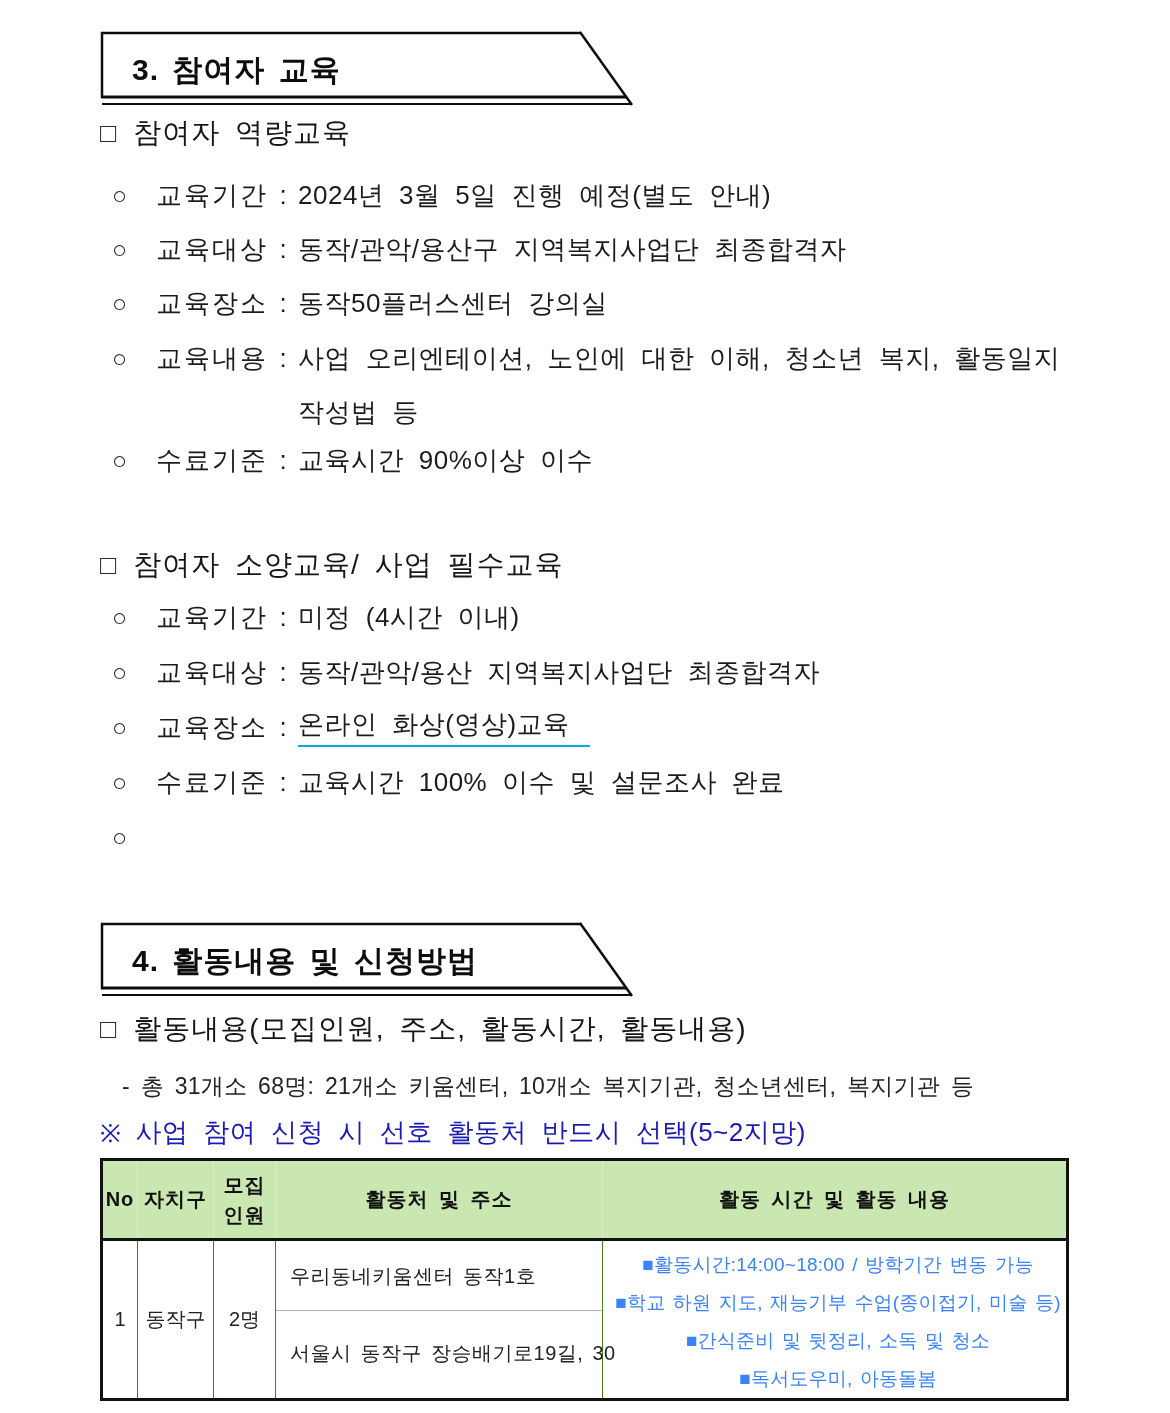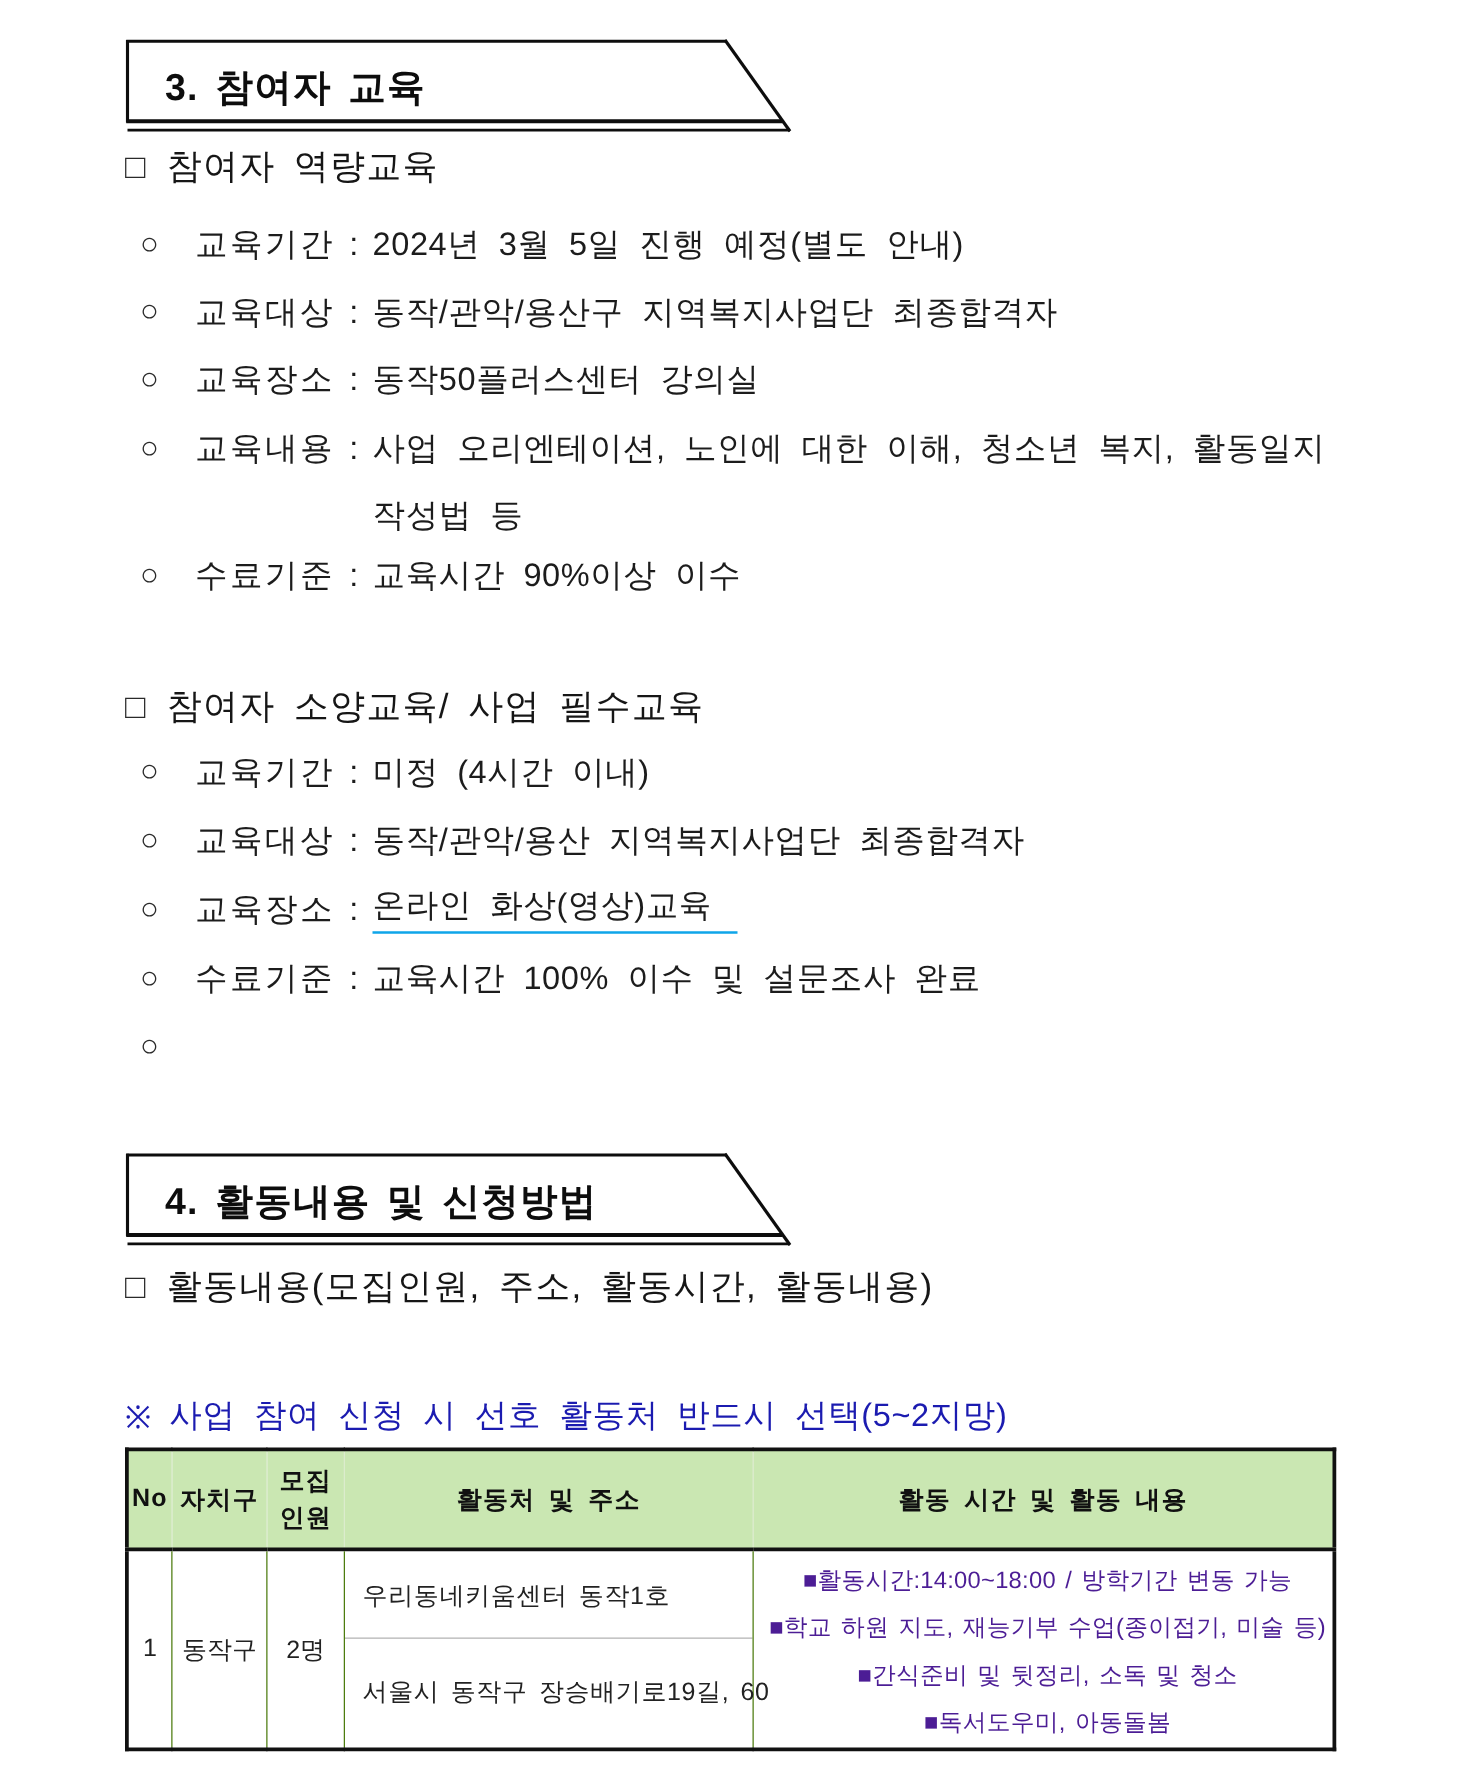--- a/index.html
+++ b/index.html
@@ -68,21 +68,21 @@
     height:66px; border-bottom:1px solid #b3b3b3; display:flex; align-items:center;
     padding-left:14px; letter-spacing:0.5px; word-spacing:3px; white-space:nowrap;
   }
   .place-bottom {
     height:85px; display:flex; align-items:center;
     padding-left:14px; letter-spacing:0.5px; word-spacing:3px; white-space:nowrap;
   }
   .activity-cell { vertical-align:top; text-align:left; }
   .activity-cell .act-line {
     line-height:38px; font-size:19px; padding-left:7px; letter-spacing:0.2px;
-    word-spacing:2px; white-space:nowrap; color:#4c1d95;
+    word-spacing:2px; white-space:nowrap; color:#3b82f6;
   }
   .activity-cell .act-pad { height:5px; }
 </style>
 </head>
 <body>
 
 <div class="page">
 
   <div class="banner" style="top:31px;">
     <svg width="560" height="78" viewBox="0 0 560 78">
@@ -178,20 +178,23 @@
       <line x1="2" y1="73" x2="532" y2="73" stroke="#0d0d0d" stroke-width="2.2"></line>
     </svg>
     <div class="banner-text">4. 활동내용 및 신청방법</div>
   </div>
 
   <div class="sub-header" style="top:1010px; height:38px;">
     <span class="sq">□</span>
     <span>활동내용(모집인원, 주소, 활동시간, 활동내용)</span>
   </div>
 
+  <div class="dash-line" style="top:1070px;">
+    <span>- 총 31개소 68명: 21개소 키움센터, 10개소 복지기관, 청소년센터, 복지기관 등</span>
+  </div>
 
   <div class="notice-line" style="top:1114px;">
     <span class="ref">※</span>
     <span>사업 참여 신청 시 선호 활동처 반드시 선택(5~2지망)</span>
   </div>
 
   <table class="activity-table">
     <colgroup>
       <col style="width:36px">
         <col style="width:76px">
@@ -211,21 +214,21 @@
         <th>활동 시간 및 활동 내용</th>
       </tr>
     </thead>
     <tbody>
       <tr>
         <td>1</td>
         <td>동작구</td>
         <td>2명</td>
         <td class="place-cell">
           <div class="place-top">우리동네키움센터 동작1호</div>
-          <div class="place-bottom">서울시 동작구 장승배기로19길, 60</div>
+          <div class="place-bottom">서울시 동작구 장승배기로19길, 30</div>
         </td>
         <td class="activity-cell">
           <div class="act-pad"></div>
           <div class="act-line">■활동시간:14:00~18:00 / 방학기간 변동 가능</div>
           <div class="act-line">■학교 하원 지도, 재능기부 수업(종이접기, 미술 등)</div>
           <div class="act-line">■간식준비 및 뒷정리, 소독 및 청소</div>
           <div class="act-line">■독서도우미, 아동돌봄</div>
         </td>
       </tr>
     </tbody>

